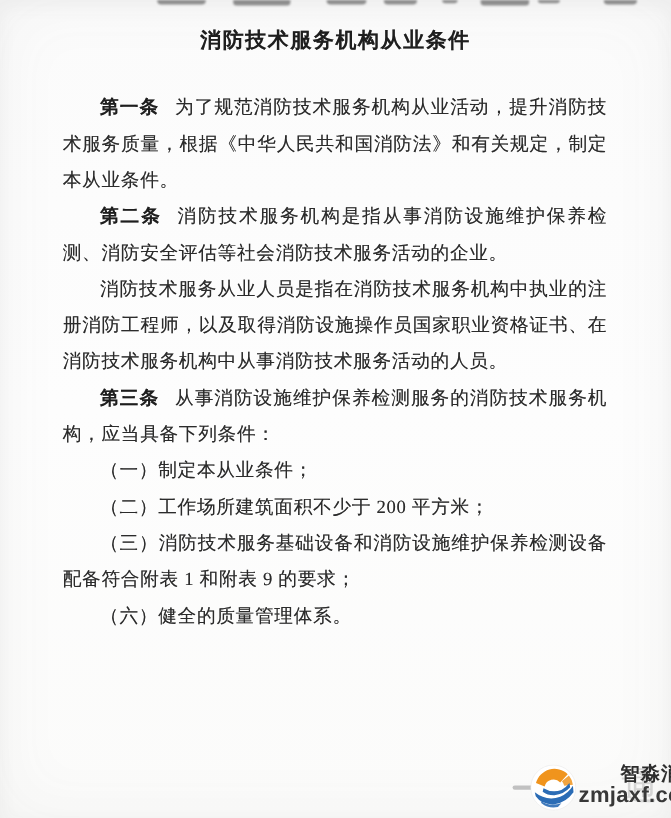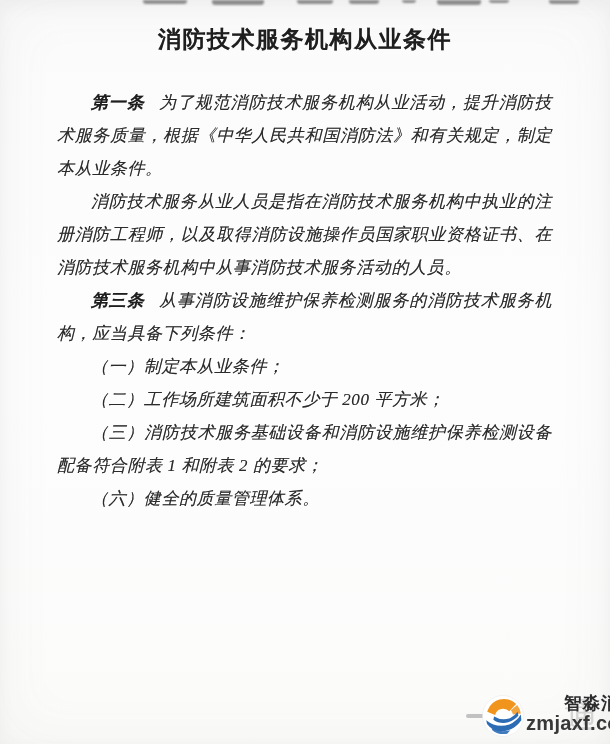--- a/index.html
+++ b/index.html
@@ -24,36 +24,36 @@
     position: absolute;
     top: 0;
     background: #3b3b3b;
     opacity: 0.55;
     border-radius: 0 0 3px 3px;
     filter: blur(1px);
   }
   .doc-title {
     margin: 24px 10px 0;
     text-align: center;
-    font-size: 23px;
+    font-size: 19px;
     font-weight: bold;
     letter-spacing: 1.5px;
     color: #1f1f1f;
     text-shadow: 0 0 0.6px rgba(30,30,30,0.55);
   }
   .doc-body {
     margin: 31px 58px 0 57px;
     font-size: 17px;
     line-height: 33px;
     letter-spacing: 0.6px;
     text-align: justify;
     color: #2b2b2b;
     text-shadow: 0 0 0.5px rgba(45,45,45,0.5);
   }
-  .para { margin: 0; text-indent: 2em; font-style: italic; }
+  .para { margin: 0; text-indent: 2em; }
   .para .label {
     font-weight: bold;
     font-family: "Liberation Sans", "DejaVu Sans", sans-serif;
     color: #1e1e1e;
   }
   .para .label:not(:empty) { margin-right: 0.85em; }
   .watermark {
     position: absolute;
     right: 6px;
     bottom: 4px;
@@ -113,25 +113,26 @@
     <span class="smudge" style="left:402px;width:14px;height:3px;"></span>
     <span class="smudge" style="left:437px;width:44px;height:5px;"></span>
     <span class="smudge" style="left:489px;width:20px;height:3px;"></span>
     <span class="smudge" style="left:549px;width:30px;height:4px;"></span>
   </div>
 
   <h1 class="doc-title">消防技术服务机构从业条件</h1>
 
   <div class="doc-body">
     <p class="para"><span class="label">第一条</span><span>为了规范消防技术服务机构从业活动，提升消防技术服务质量，根据《中华人民共和国消防法》和有关规定，制定本从业条件。</span></p>
+    <p class="para"><span class="label">第二条</span><span>消防技术服务机构是指从事消防设施维护保养检测、消防安全评估等社会消防技术服务活动的企业。</span></p>
     <p class="para"><span class="label"></span><span>消防技术服务从业人员是指在消防技术服务机构中执业的注册消防工程师，以及取得消防设施操作员国家职业资格证书、在消防技术服务机构中从事消防技术服务活动的人员。</span></p>
     <p class="para"><span class="label">第三条</span><span>从事消防设施维护保养检测服务的消防技术服务机构，应当具备下列条件：</span></p>
     <p class="para"><span class="label"></span><span>（一）制定本从业条件；</span></p>
     <p class="para"><span class="label"></span><span>（二）工作场所建筑面积不少于 200 平方米；</span></p>
-    <p class="para"><span class="label"></span><span>（三）消防技术服务基础设备和消防设施维护保养检测设备配备符合附表 1 和附表 2 的要求；</span></p>
+    <p class="para"><span class="label"></span><span>（三）消防技术服务基础设备和消防设施维护保养检测设备配备符合附表 1 和附表 9 的要求；</span></p>
     <p class="para"><span class="label"></span><span>（六）健全的质量管理体系。</span></p>
   </div>
 
   <div class="watermark">
     <span class="wm-dash"></span>
     <span class="wm-bg-char">通</span>
     <svg class="wm-logo" viewBox="0 0 40 40" xmlns="http://www.w3.org/2000/svg">
       <circle cx="20" cy="20" r="19.5" fill="#ffffff" stroke="#e8e8e8" stroke-width="0.5"></circle>
       <path d="M5 16 A 16.5 16.5 0 0 1 32.5 8.5 L 26 15.5 A 8 8 0 0 0 12.5 19 Z" fill="#f0941d"></path>
       <path d="M33.5 9.5 A 16.5 16.5 0 0 1 37 17.5 L 29.5 18.5 A 9 9 0 0 0 27.5 14.5 Z" opacity="0.85" fill="#f0941d"></path>

